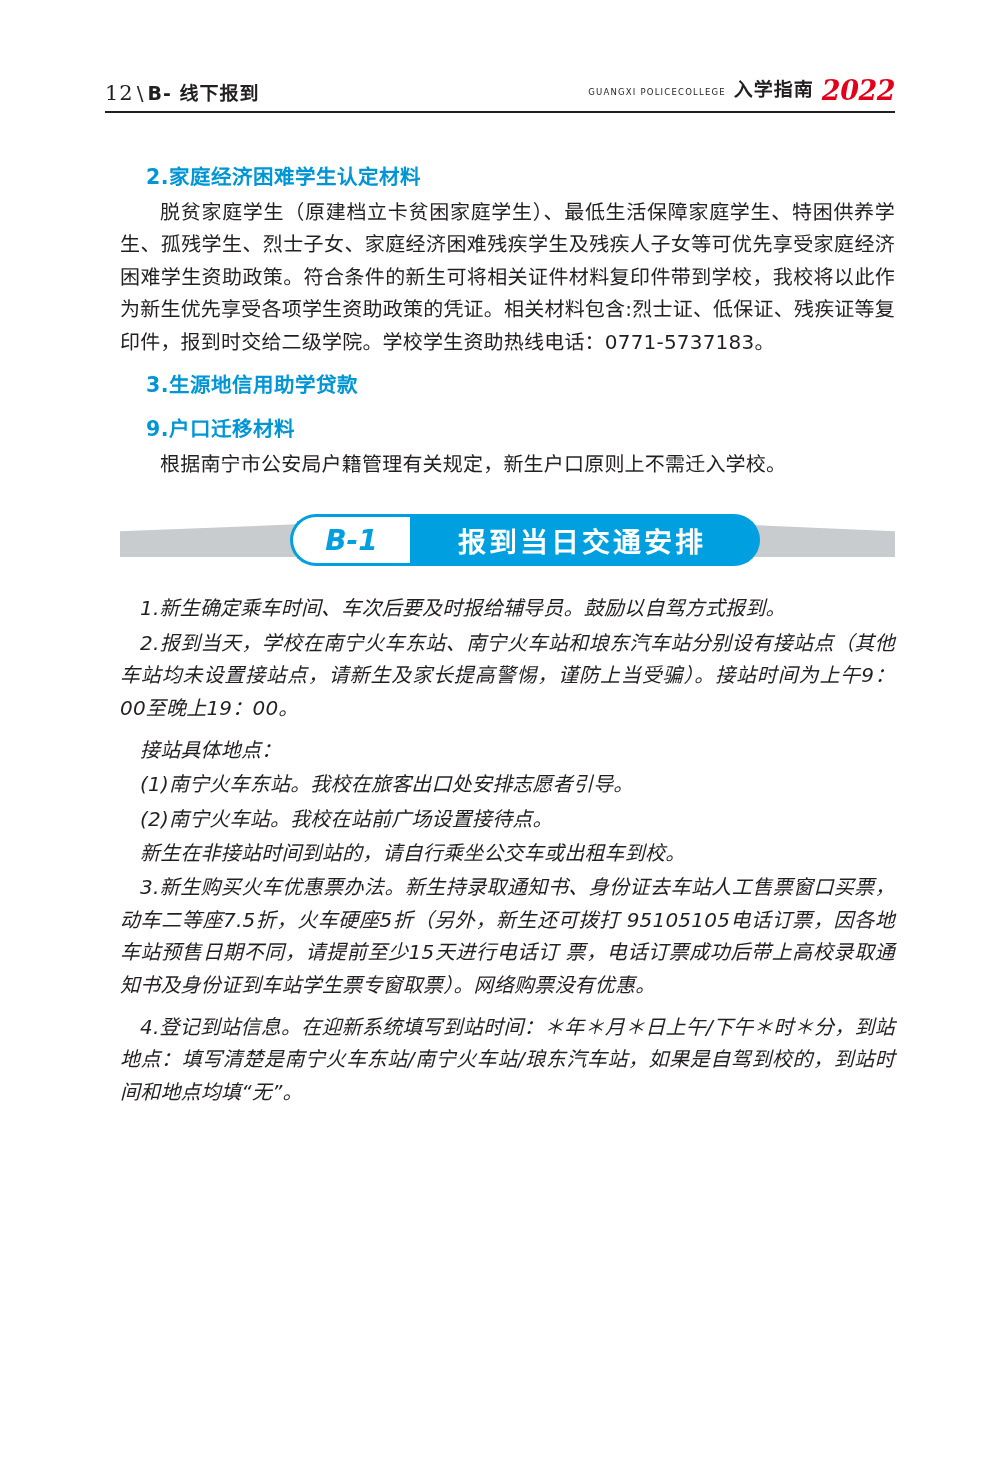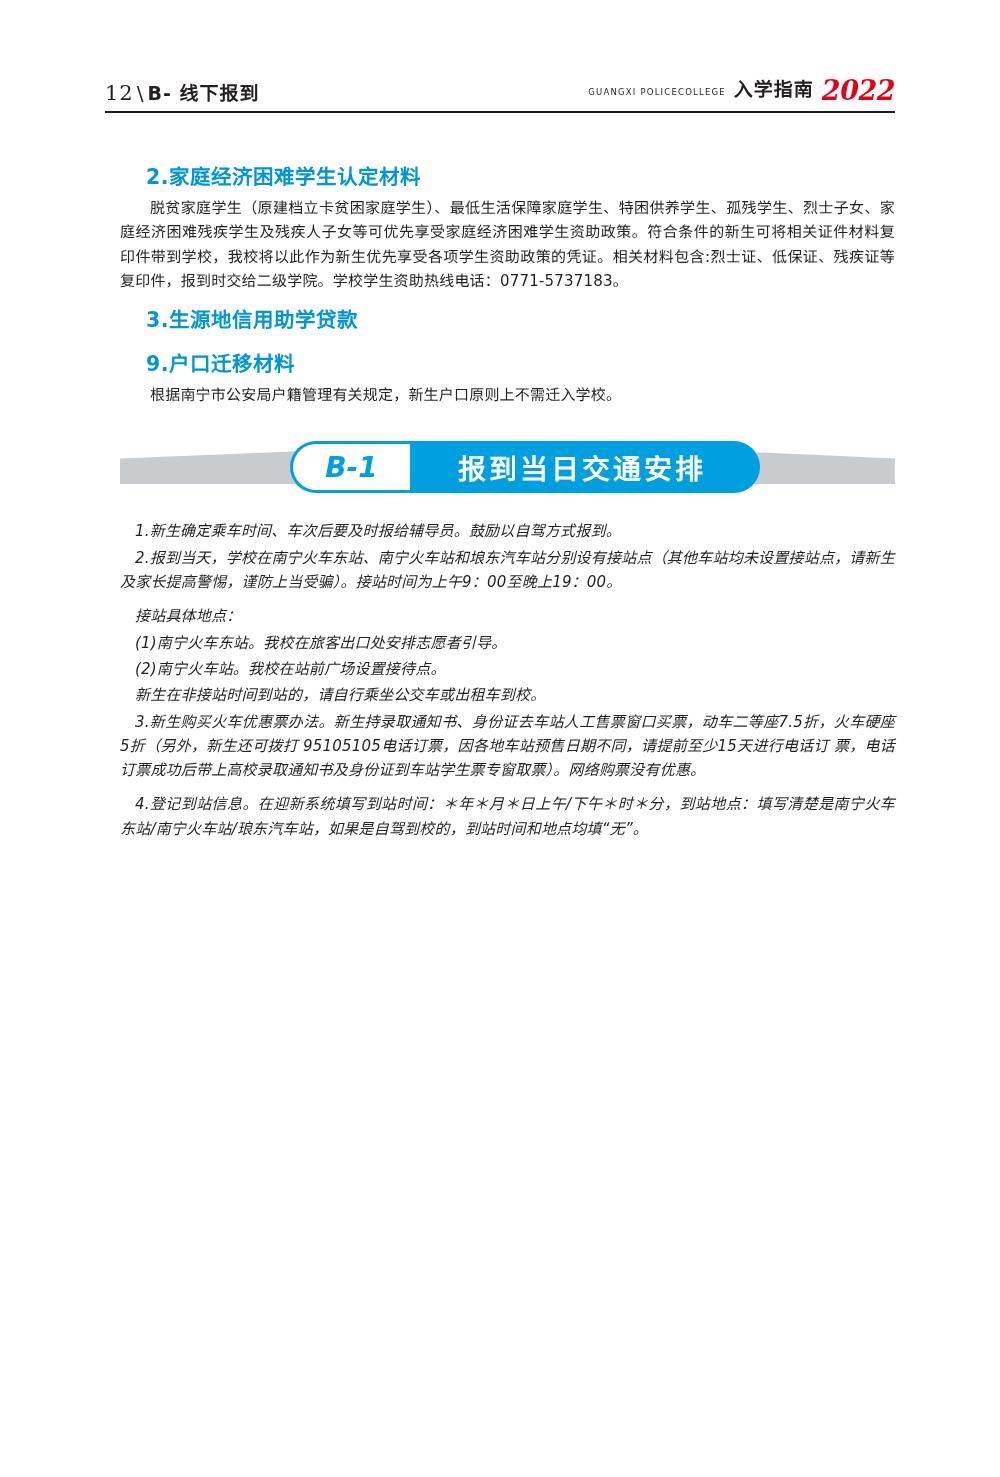--- a/index.html
+++ b/index.html
@@ -106,21 +106,21 @@
   h3.sub {
     color: #0096d6;
     font-size: 20.5px;
     font-weight: bold;
     margin: 0 0 6px 0;
     padding-left: 26px;
     letter-spacing: 0.5px;
   }
   p.body {
     margin: 0 0 2px 0;
-    font-size: 15px;
+    font-size: 20px;
     line-height: 1.62;
     text-align: justify;
     text-indent: 2em;
     letter-spacing: 0.2px;
   }
   p.item {
     text-indent: 1em;
     font-style: italic;
   }
   .gap-sm { height: 8px; }

